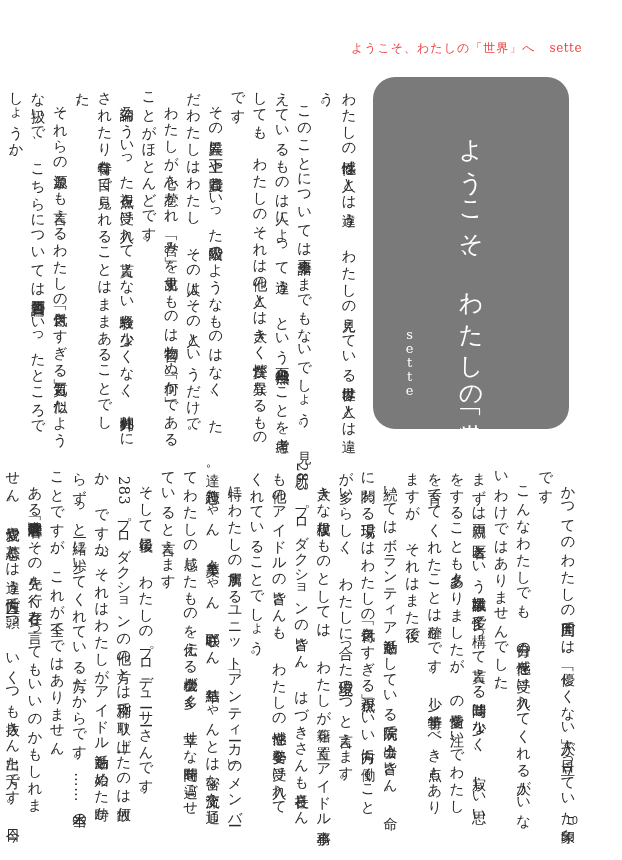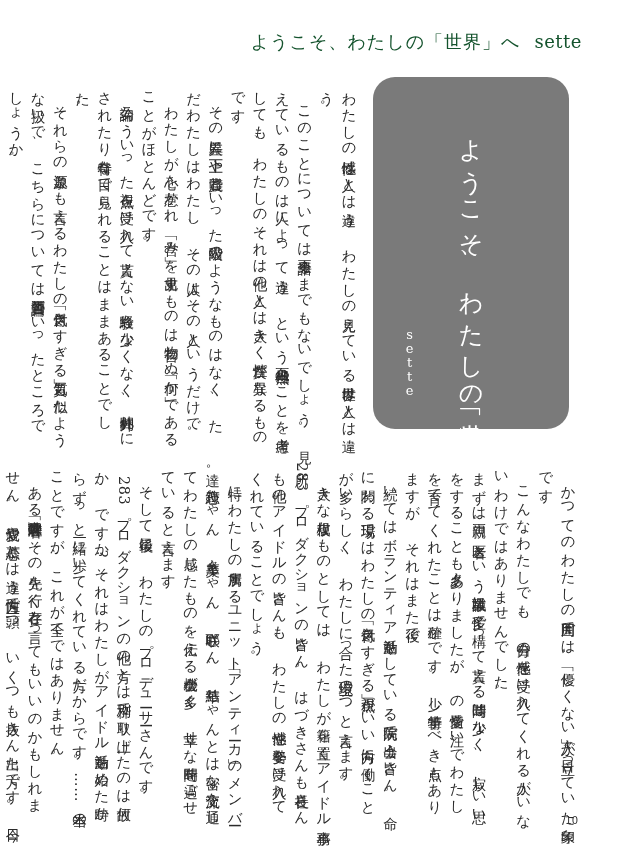--- a/index.html
+++ b/index.html
@@ -1,20 +1,20 @@
 <!DOCTYPE html>
 <html><head>
 <meta charset="utf-8">
 <style>
   html, body { margin: 0; padding: 0; background: #ffffff; }
   body { width: 622px; height: 860px; position: relative; overflow: hidden;
          font-family: "DejaVu Serif", "Liberation Serif", serif; color: #2a2a2a; }
 
-  .running-header { position: absolute; top: 30px; right: 40px; font-size: 18px;
-         letter-spacing: 1px; color: #14532d; white-space: nowrap; }
+  .running-header { position: absolute; top: 40px; right: 40px; font-size: 12px;
+         letter-spacing: 1px; color: #ef4444; white-space: nowrap; }
   .running-header .author { margin-left: 14px; letter-spacing: 0.5px; }
 
   .title-box { position: absolute; left: 373px; top: 77px; width: 196px; height: 352px;
          background: #7a7a7a; border-radius: 22px; }
   .title-text { position: absolute; left: 86px; top: 45px; writing-mode: vertical-rl;
          color: #ffffff; font-size: 24px; letter-spacing: 4px; line-height: 1; white-space: nowrap; }
   .title-author { position: absolute; left: 30px; top: 250px; writing-mode: vertical-rl;
          text-orientation: upright; color: #ffffff; font-size: 13px; letter-spacing: -1px; line-height: 1; }
 
   .text-block { position: absolute; writing-mode: vertical-rl; font-size: 14.3px;

